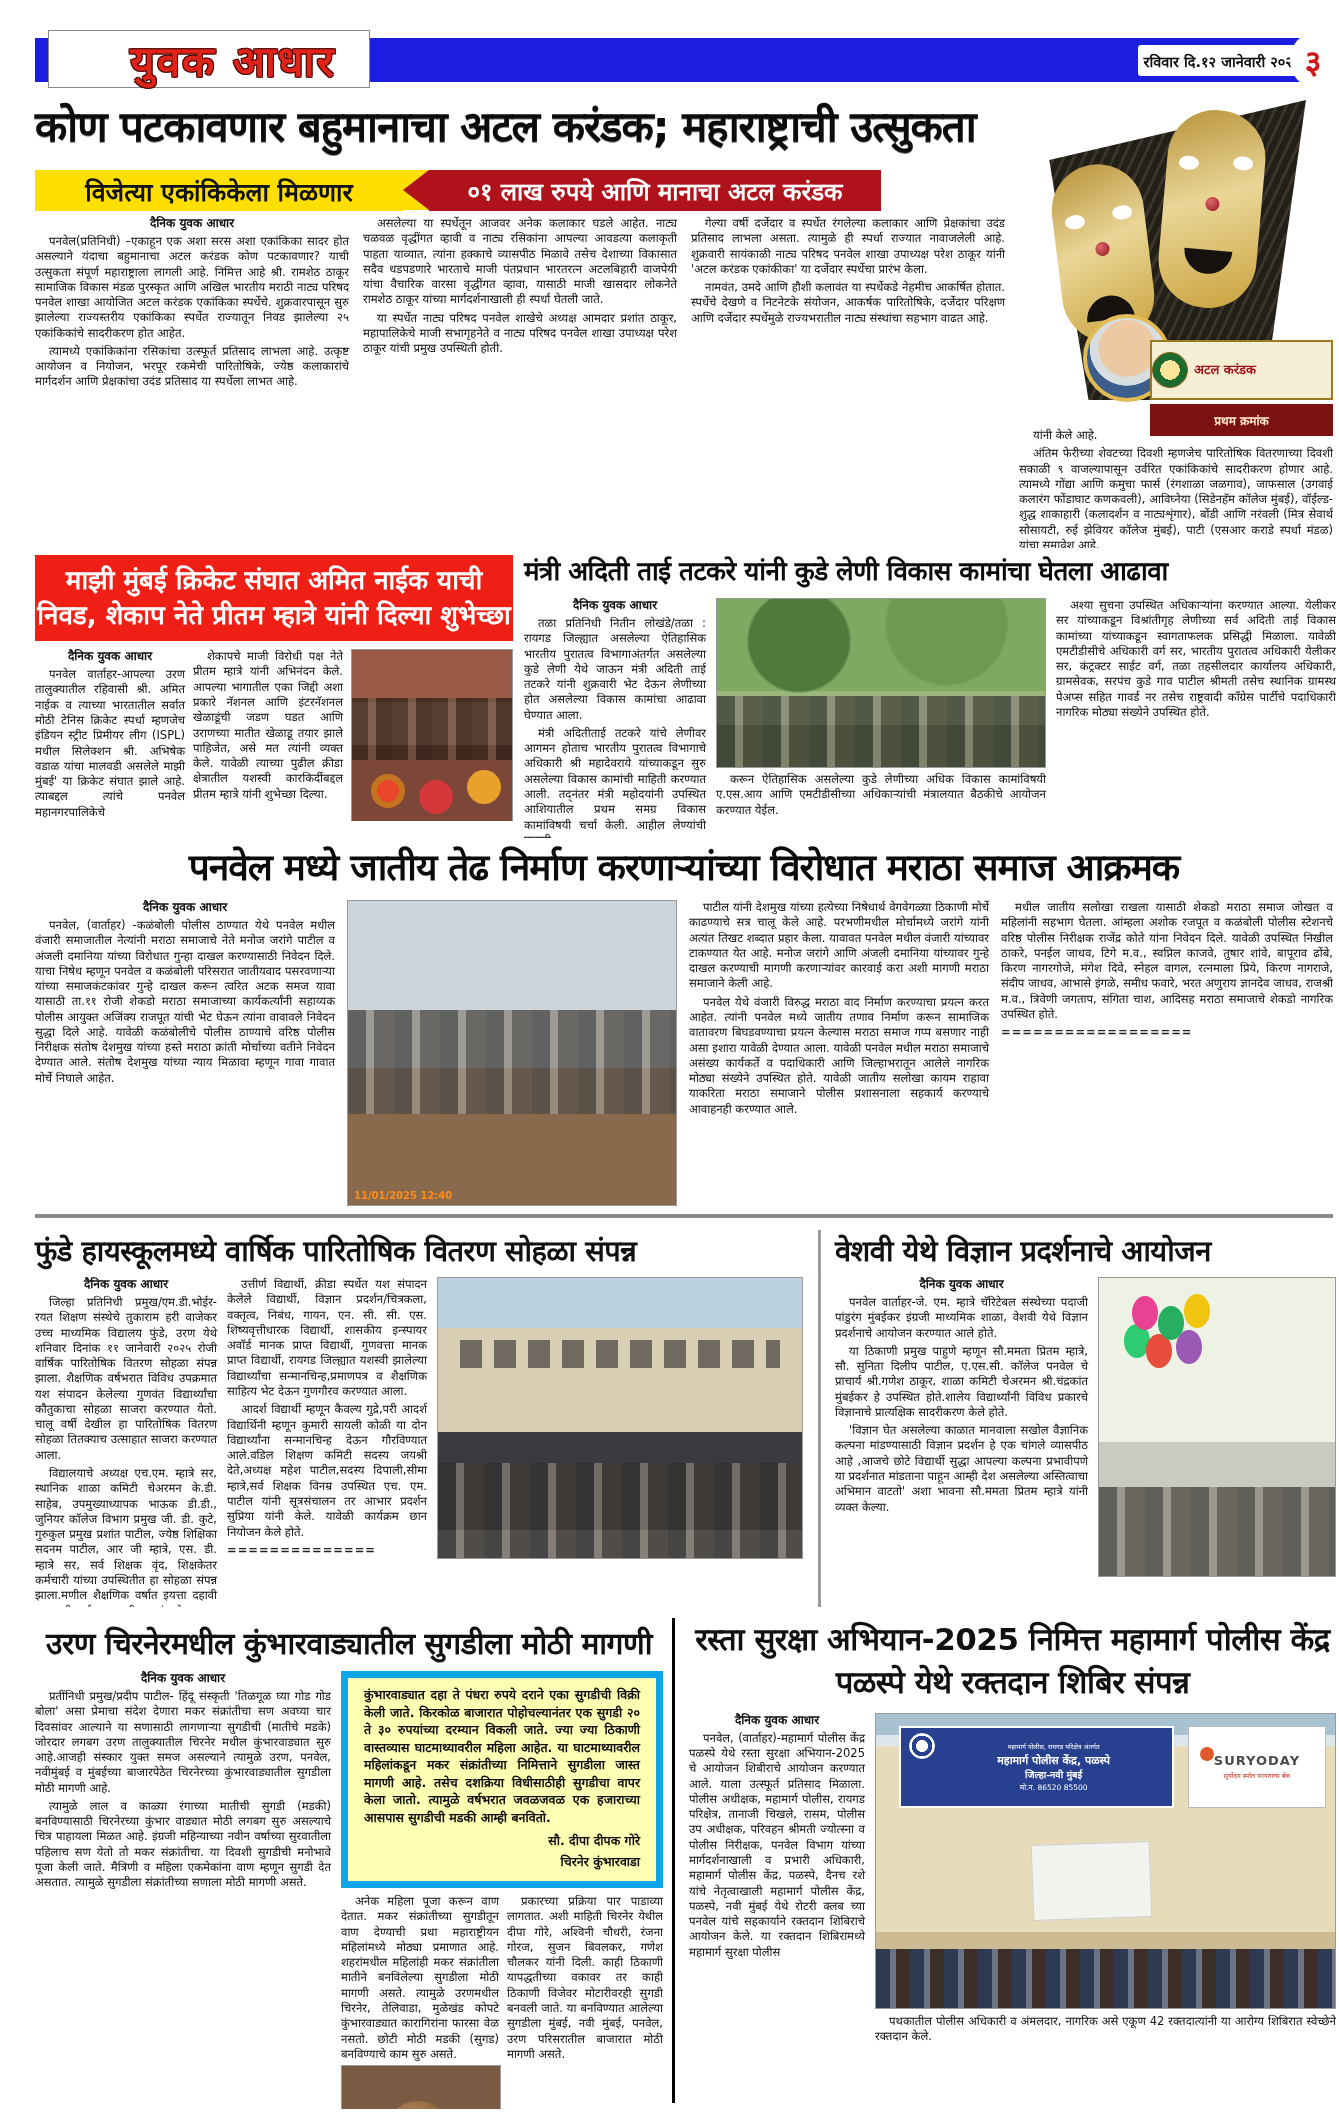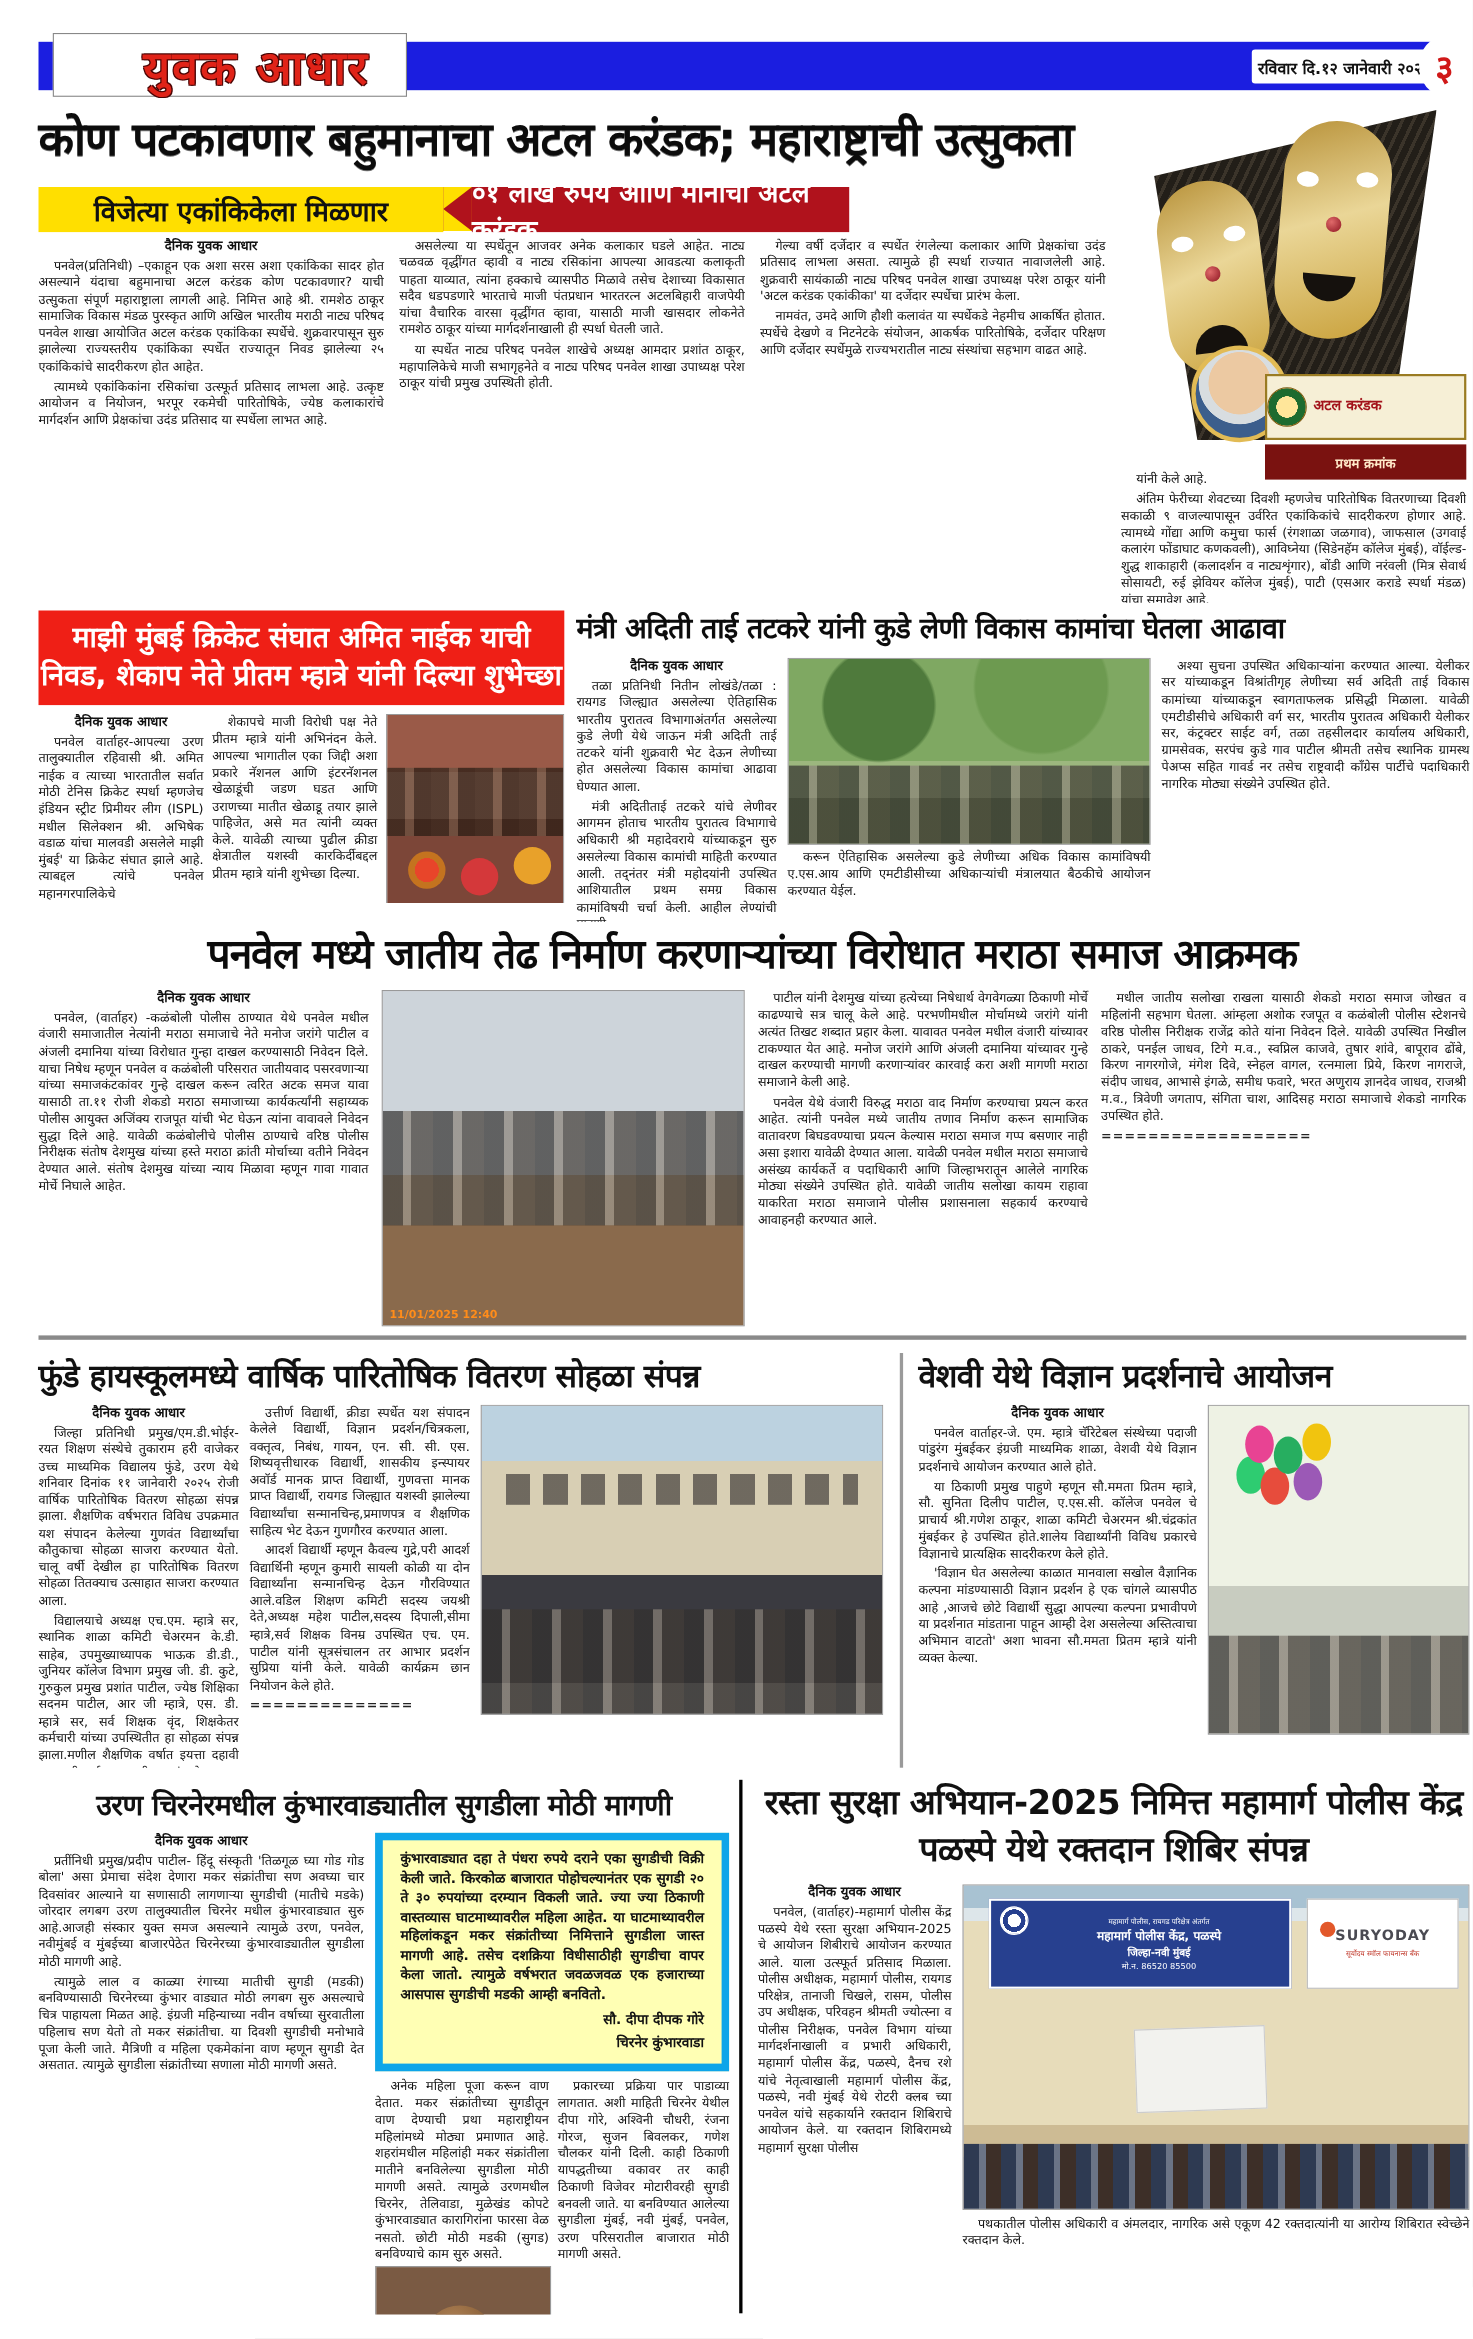--- a/index.html
+++ b/index.html
@@ -21,21 +21,21 @@
   .page-num { font-size:32px; font-weight:bold; color:#d01818; }
 
   
   .cols p, .txtcol p { font-size:11.5px; line-height:1.33; text-align:justify; text-indent:14px; margin-bottom:3px; }
   p.byline { text-align:center; font-weight:bold; text-indent:0; font-size:12px; margin-bottom:2px; }
   p.dashes { text-indent:0; text-align:left; letter-spacing:1px; color:#222; font-weight:bold; }
 
   
   .lead-headline { position:absolute; left:35px; top:96px; width:1270px; font-size:42px; font-weight:bold;
                    color:#0c0c0c; white-space:nowrap; letter-spacing:-1px; text-shadow:0 1px 0 #777; }
-  .subhead { position:absolute; left:35px; top:170px; width:737px; height:41px; display:flex; }
+  .subhead { position:absolute; left:35px; top:170px; width:846px; height:41px; display:flex; }
   .subhead-yellow { width:368px; background:#ffdf00; display:flex; align-items:center; justify-content:center;
                     font-size:25px; font-weight:bold; color:#111; }
   .subhead-arrow { width:0; height:0; border-top:20.5px solid #ffdf00; border-bottom:20.5px solid #ffdf00;
                    border-left:0; border-right:26px solid #b0121c; background:#b0121c; }
   .subhead-red { flex:1; background:#b0121c; display:flex; align-items:center; justify-content:center;
                  font-size:24px; font-weight:bold; color:#fff; }
   .lead-cols { position:absolute; left:35px; top:216px; width:1298px; height:332px; display:grid;
                grid-template-columns:repeat(4,1fr); gap:14px; overflow:hidden; }
   .lead-col4 { padding-top:212px; }
 
@@ -85,21 +85,21 @@
   .divider { position:absolute; left:35px; top:1214px; width:1298px; height:4px; background:#8a8a8a; }
   .funde { position:absolute; left:35px; top:1230px; width:768px; }
   .funde-headline { font-size:29px; font-weight:bold; letter-spacing:-0.5px; }
   .funde-grid { margin-top:8px; display:grid; grid-template-columns:182px 200px 1fr; gap:10px; height:330px; overflow:hidden; }
   .veshvi { position:absolute; left:818px; top:1230px; width:518px; border-left:3px solid #9a9a9a; padding-left:14px; }
   .veshvi-headline { font-size:29px; font-weight:bold; letter-spacing:-0.5px; }
   .veshvi-grid { margin-top:8px; display:grid; grid-template-columns:1fr 238px; gap:10px; height:330px; overflow:hidden; }
 
   
   .uran { position:absolute; left:35px; top:1622px; width:628px; }
-  .uran-headline { font-size:26px; font-weight:bold; text-align:center; letter-spacing:-0.5px; }
+  .uran-headline { font-size:30px; font-weight:bold; text-align:center; letter-spacing:-0.5px; }
   .uran-grid { margin-top:8px; display:grid; grid-template-columns:296px 1fr; gap:10px; height:438px; overflow:hidden; }
   .hl-box { background:#ffffb4; border:7px solid #0ea5e9; padding:8px 16px; margin-bottom:6px; }
   .hl-box p { font-size:12.5px; font-weight:bold; line-height:1.4; text-align:justify; text-indent:0; }
   .hl-attr { text-align:right !important; margin-top:6px; }
   .uran-sub { display:grid; grid-template-columns:158px 1fr; gap:8px; }
   .raktdan { position:absolute; left:672px; top:1618px; width:664px; border-left:3px solid #000000; padding-left:14px; }
   .raktdan-headline { font-size:31px; font-weight:bold; text-align:center; line-height:1.4; letter-spacing:-0.5px; }
   .raktdan-grid { margin-top:8px; display:grid; grid-template-columns:176px 1fr; gap:10px; height:390px; overflow:hidden; }
 
   

